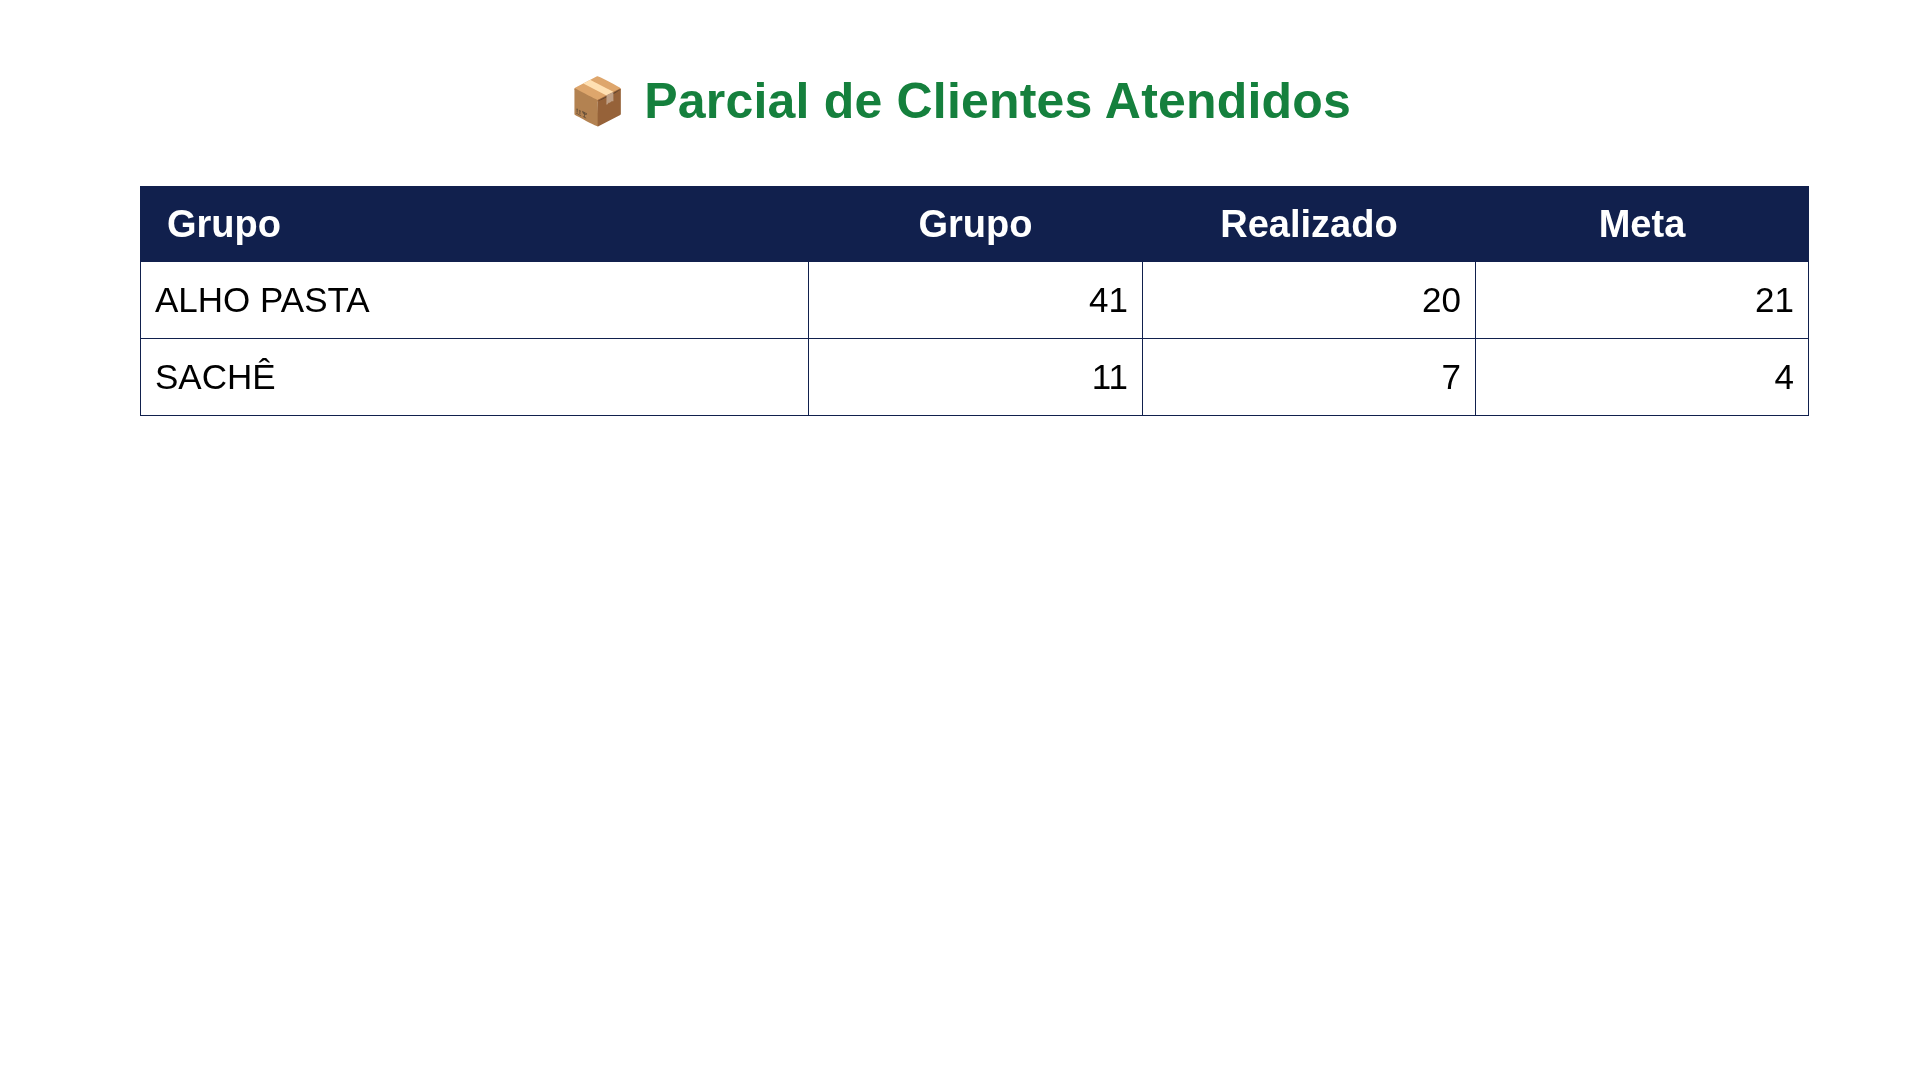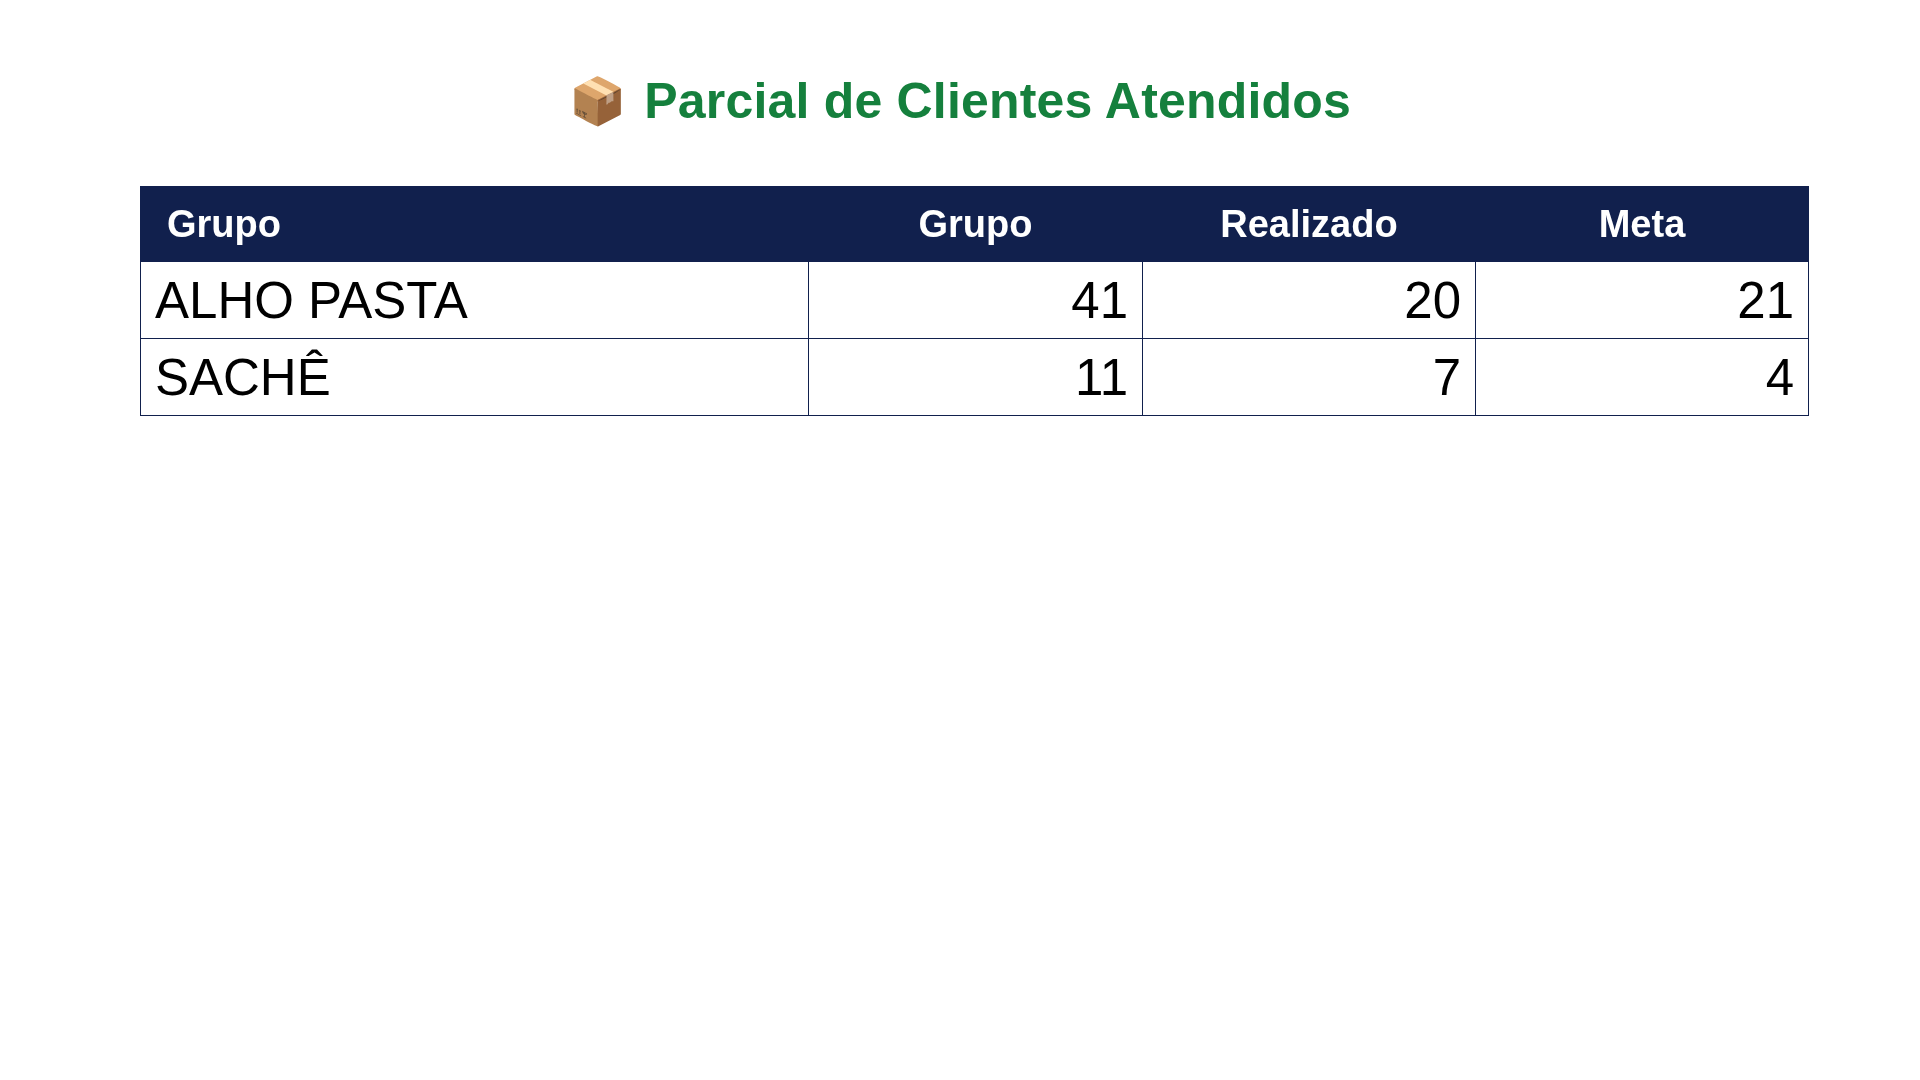--- a/index.html
+++ b/index.html
@@ -75,21 +75,21 @@
   table.report thead th.left {
     text-align: left;
   }
 
   table.report thead th.center {
     text-align: center;
   }
 
   table.report tbody td {
     height: 76px;
-    font-size: 51px;
+    font-size: 35px;
     color: #000000;
     border: 1px solid #11204d;
     padding: 0 14px;
     background: #ffffff;
     white-space: nowrap;
     overflow: hidden;
   }
 
   table.report tbody td.label {
     text-align: left;

